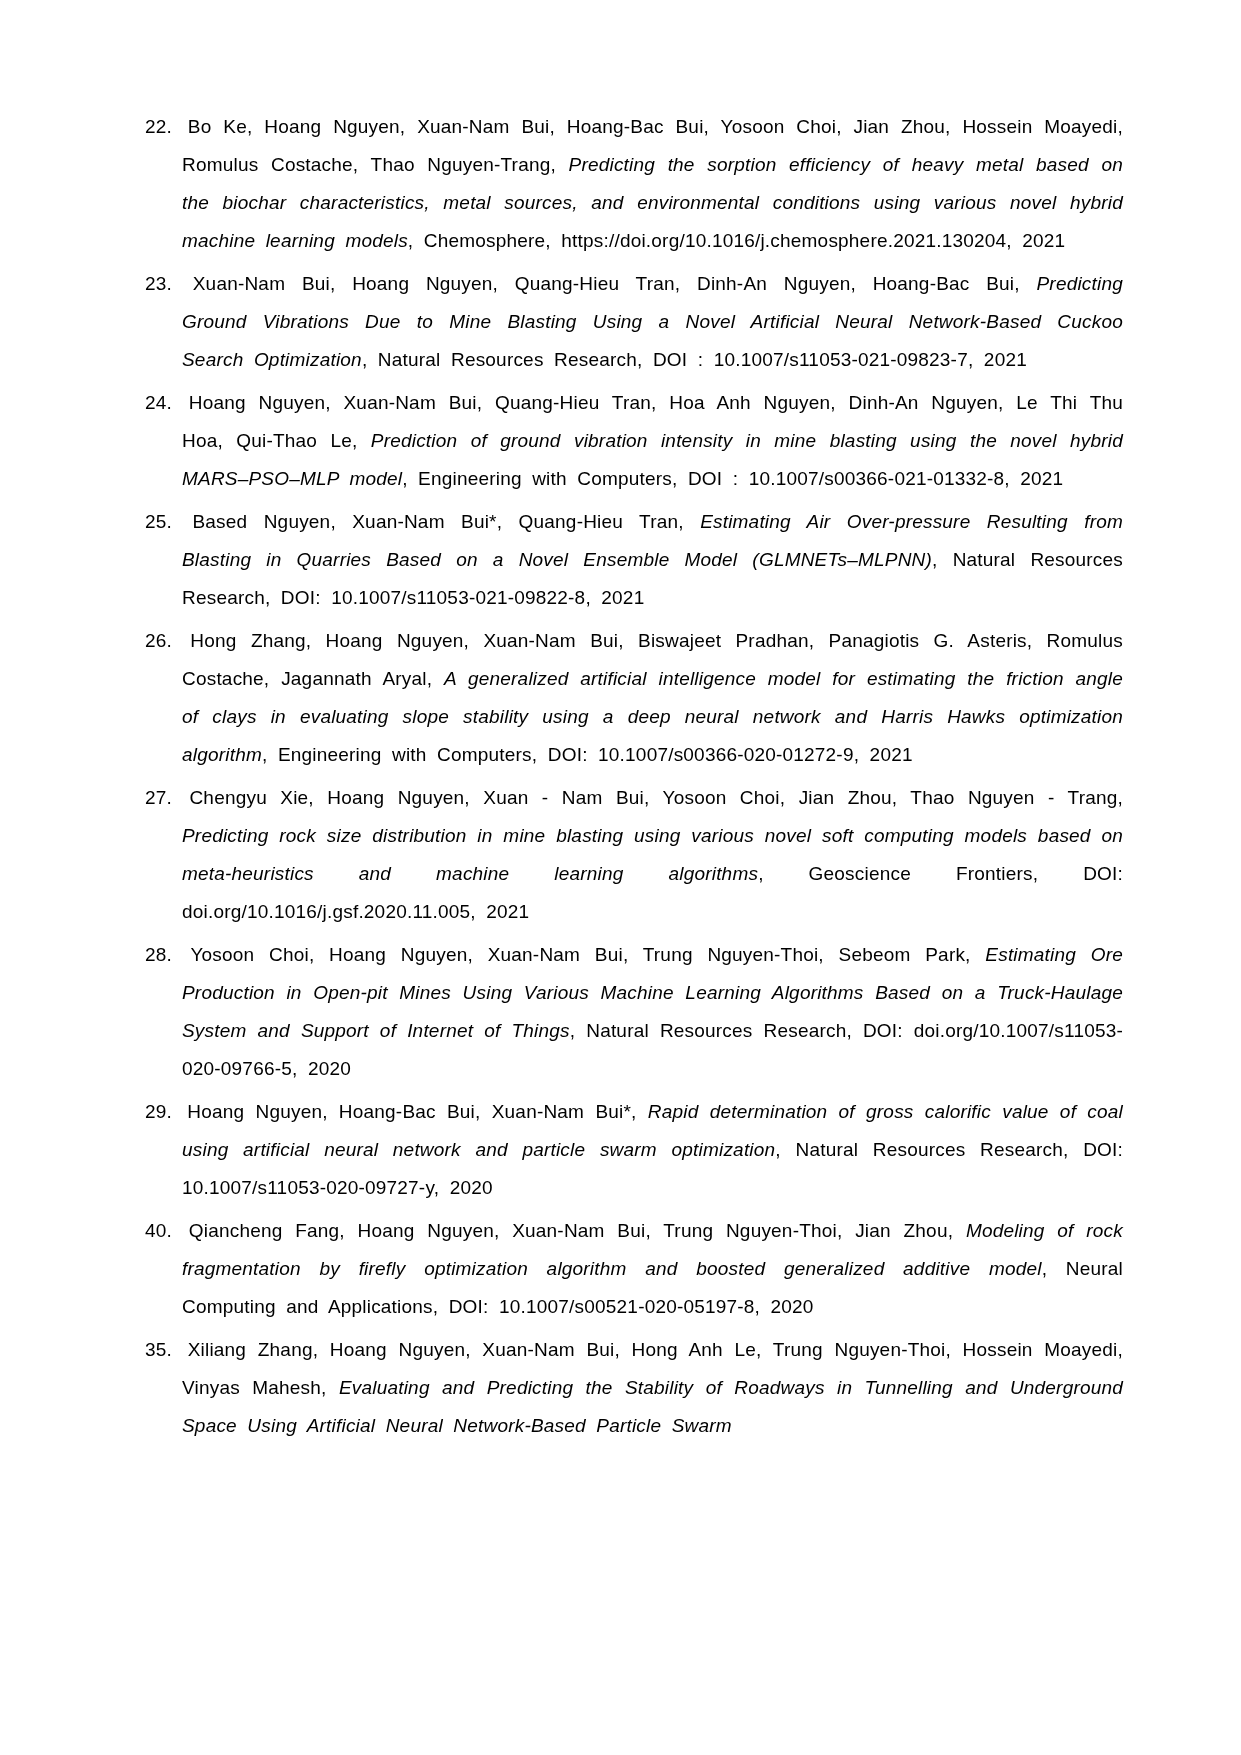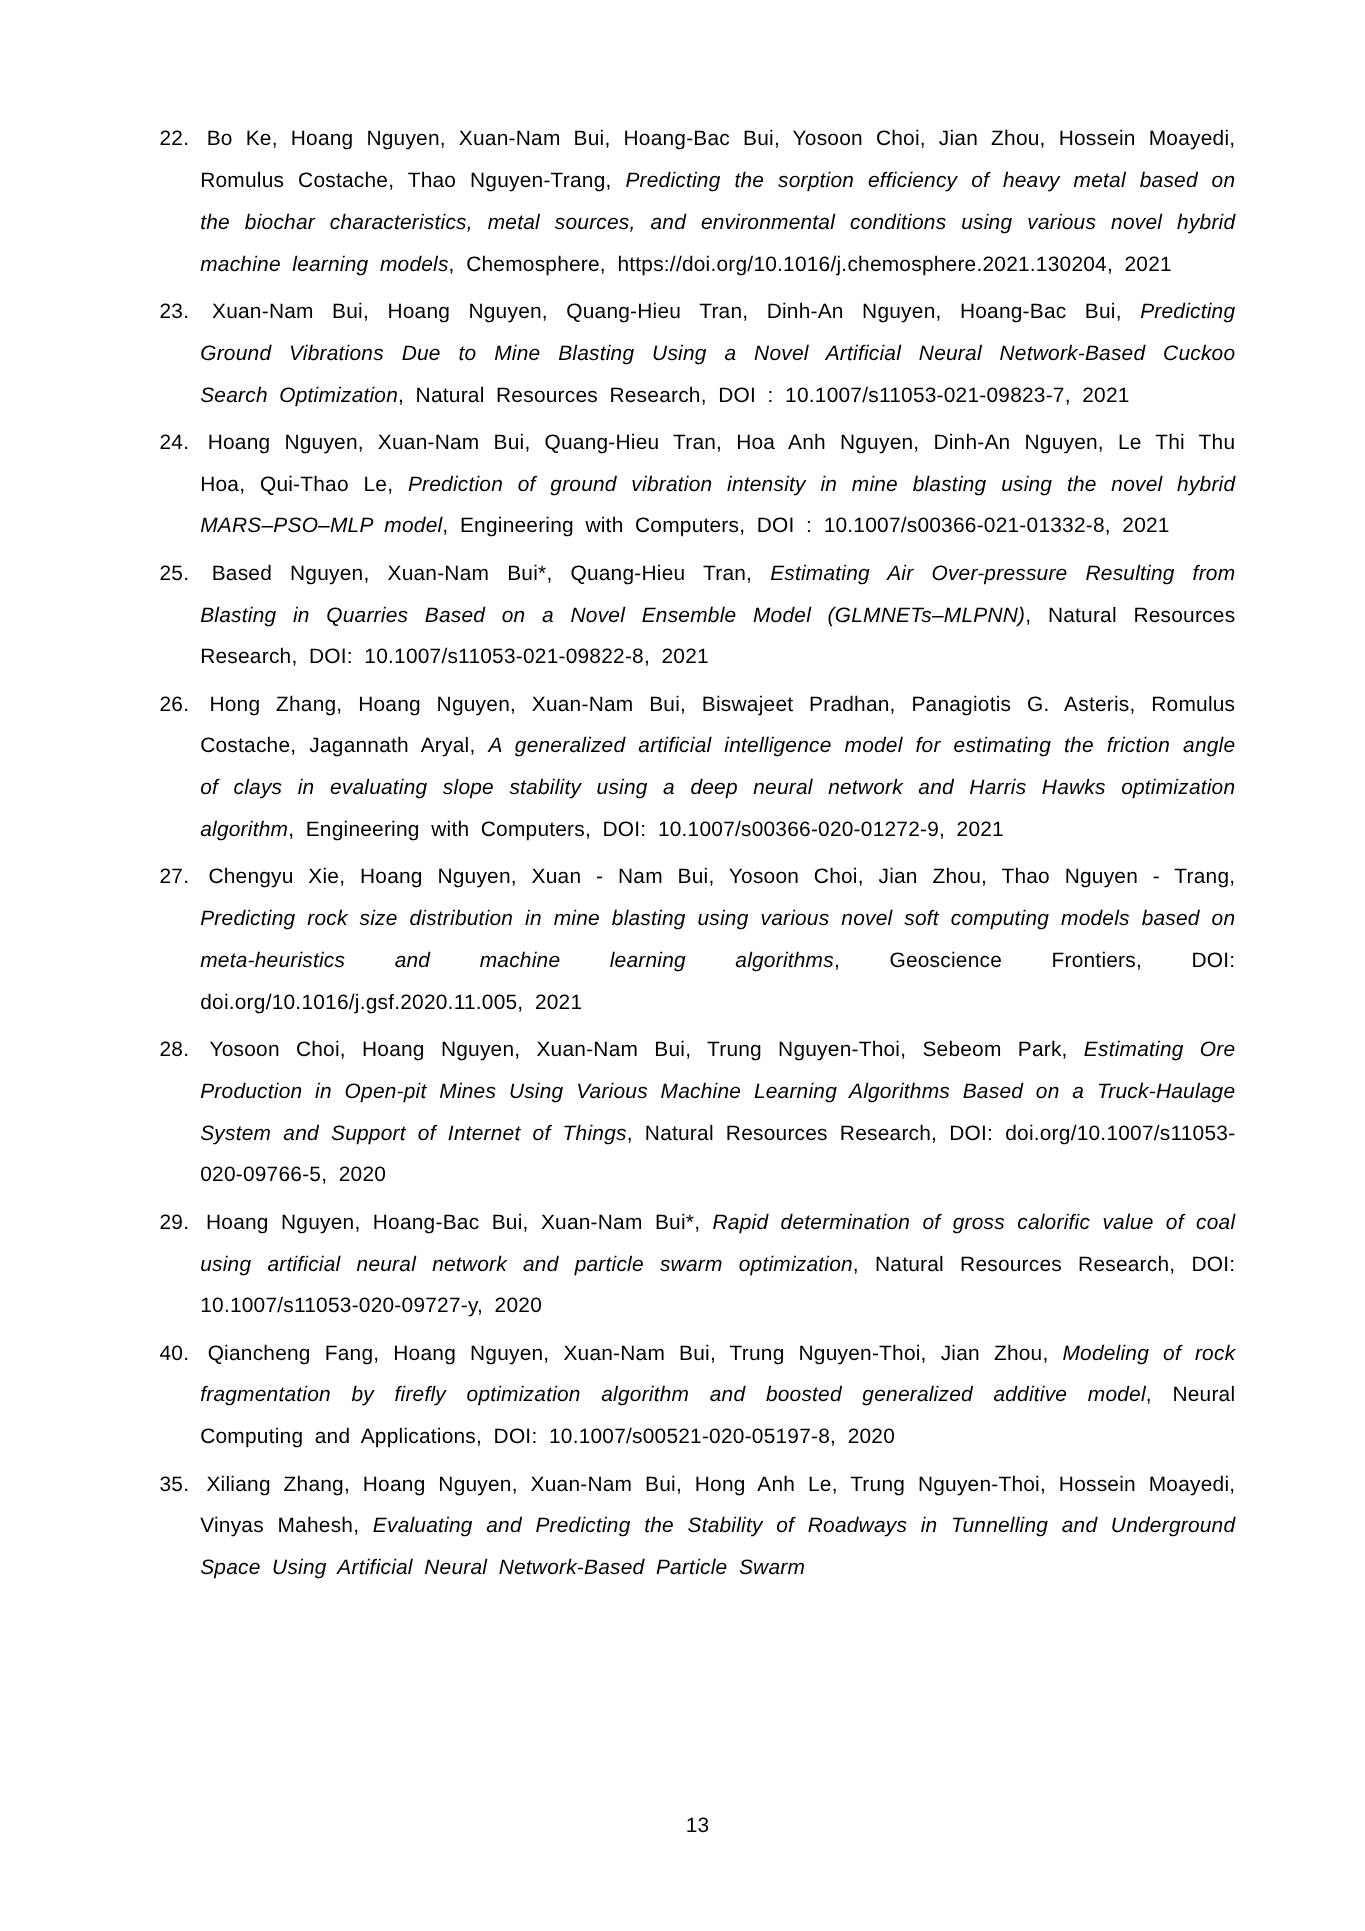--- a/index.html
+++ b/index.html
@@ -58,16 +58,13 @@
         <div class="ref"><span class="ref-num">24.</span> <span class="seg">Hoang Nguyen, Xuan-Nam Bui, Quang-Hieu Tran, Hoa Anh Nguyen, Dinh-An Nguyen, Le Thi Thu Hoa, Qui-Thao Le, </span><span class="seg it">Prediction of ground vibration intensity in mine blasting using the novel hybrid MARS–PSO–MLP model</span><span class="seg">, Engineering with Computers, DOI : 10.1007/s00366-021-01332-8, 2021</span></div>
         <div class="ref"><span class="ref-num">25.</span> <span class="seg">Based Nguyen, Xuan-Nam Bui*, Quang-Hieu Tran, </span><span class="seg it">Estimating Air Over-pressure Resulting from Blasting in Quarries Based on a Novel Ensemble Model (GLMNETs–MLPNN)</span><span class="seg">, Natural Resources Research, DOI: 10.1007/s11053-021-09822-8, 2021</span></div>
         <div class="ref"><span class="ref-num">26.</span> <span class="seg">Hong Zhang, Hoang Nguyen, Xuan-Nam Bui, Biswajeet Pradhan, Panagiotis G. Asteris, Romulus Costache, Jagannath Aryal, </span><span class="seg it">A generalized artificial intelligence model for estimating the friction angle of clays in evaluating slope stability using a deep neural network and Harris Hawks optimization algorithm</span><span class="seg">, Engineering with Computers, DOI: 10.1007/s00366-020-01272-9, 2021</span></div>
         <div class="ref"><span class="ref-num">27.</span> <span class="seg">Chengyu Xie, Hoang Nguyen, Xuan - Nam Bui, Yosoon Choi, Jian Zhou, Thao Nguyen - Trang, </span><span class="seg it">Predicting rock size distribution in mine blasting using various novel soft computing models based on meta-heuristics and machine learning algorithms</span><span class="seg">, Geoscience Frontiers, DOI: doi.org/10.1016/j.gsf.2020.11.005, 2021</span></div>
         <div class="ref"><span class="ref-num">28.</span> <span class="seg">Yosoon Choi, Hoang Nguyen, Xuan-Nam Bui, Trung Nguyen-Thoi, Sebeom Park, </span><span class="seg it">Estimating Ore Production in Open-pit Mines Using Various Machine Learning Algorithms Based on a Truck-Haulage System and Support of Internet of Things</span><span class="seg">, Natural Resources Research, DOI: doi.org/10.1007/s11053-020-09766-5, 2020</span></div>
         <div class="ref"><span class="ref-num">29.</span> <span class="seg">Hoang Nguyen, Hoang-Bac Bui, Xuan-Nam Bui*, </span><span class="seg it">Rapid determination of gross calorific value of coal using artificial neural network and particle swarm optimization</span><span class="seg">, Natural Resources Research, DOI: 10.1007/s11053-020-09727-y, 2020</span></div>
         <div class="ref"><span class="ref-num">40.</span> <span class="seg">Qiancheng Fang, Hoang Nguyen, Xuan-Nam Bui, Trung Nguyen-Thoi, Jian Zhou, </span><span class="seg it">Modeling of rock fragmentation by firefly optimization algorithm and boosted generalized additive model</span><span class="seg">, Neural Computing and Applications, DOI: 10.1007/s00521-020-05197-8, 2020</span></div>
         <div class="ref"><span class="ref-num">35.</span> <span class="seg">Xiliang Zhang, Hoang Nguyen, Xuan-Nam Bui, Hong Anh Le, Trung Nguyen-Thoi, Hossein Moayedi, Vinyas Mahesh, </span><span class="seg it">Evaluating and Predicting the Stability of Roadways in Tunnelling and Underground Space Using Artificial Neural Network-Based Particle Swarm</span></div>
       </div>
   </main>
-  <footer class="page-footer">
-    <span>13</span>
-  </footer>
 </div>
 
 </body></html>

